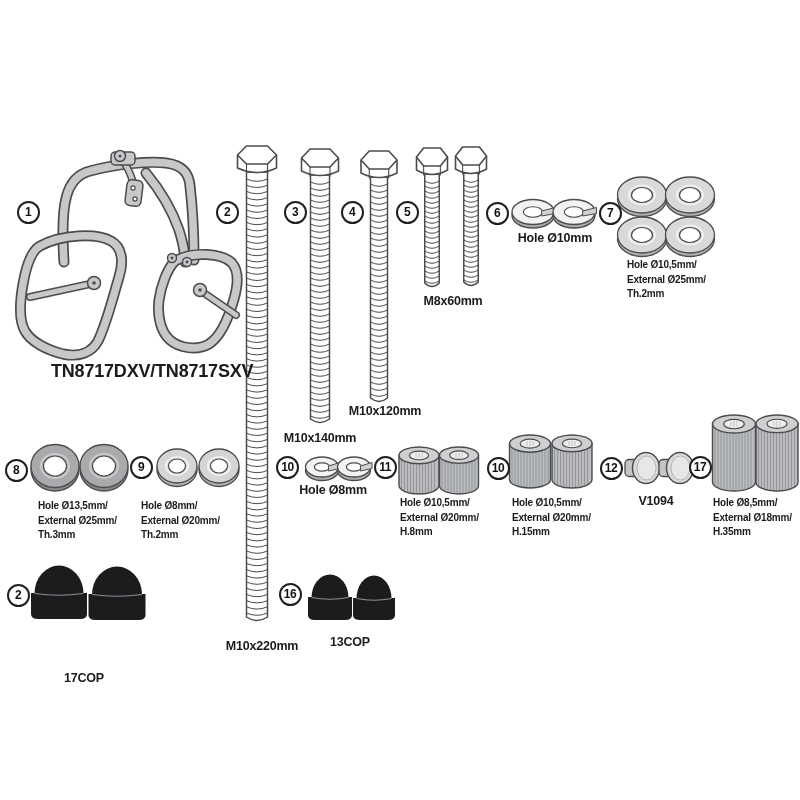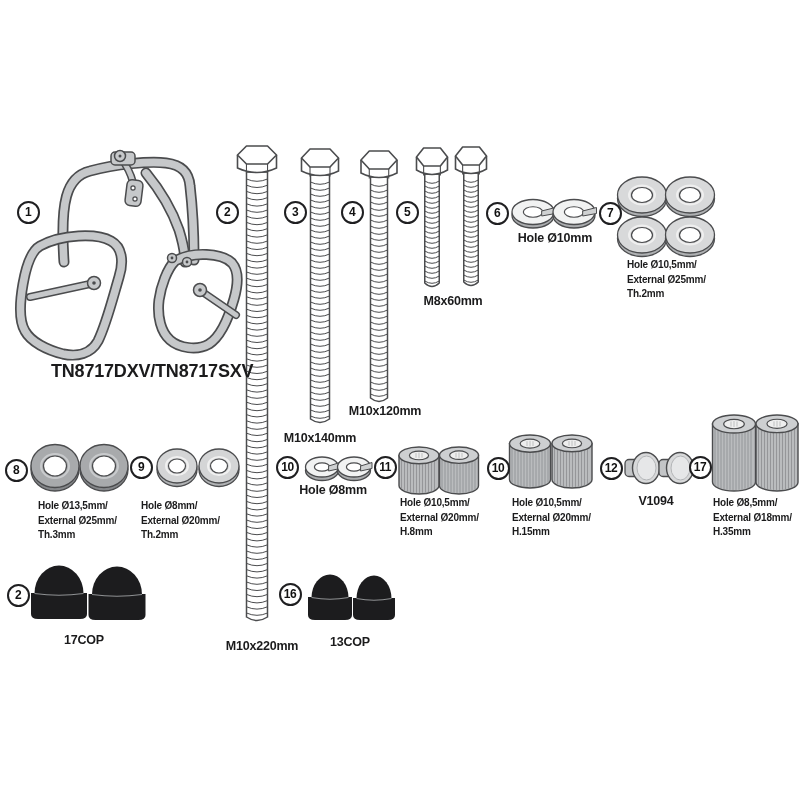--- a/index.html
+++ b/index.html
@@ -216,21 +216,21 @@
   <div class="badge" style="left:278.5px;top:582.5px">16</div>
 
   <div class="lbl c" style="left:51px;top:361px;width:160px;font-size:18px">TN8717DXV/TN8717SXV</div>
   <div class="lbl c" style="left:212px;top:639px;width:100px">M10x220mm</div>
   <div class="lbl c" style="left:270px;top:431px;width:100px">M10x140mm</div>
   <div class="lbl c" style="left:335px;top:404px;width:100px">M10x120mm</div>
   <div class="lbl c" style="left:403px;top:294px;width:100px">M8x60mm</div>
   <div class="lbl c" style="left:505px;top:231px;width:100px">Hole Ø10mm</div>
   <div class="lbl c" style="left:283px;top:483px;width:100px">Hole Ø8mm</div>
   <div class="lbl c" style="left:606px;top:494px;width:100px">V1094</div>
-  <div class="lbl c" style="left:34px;top:633px;width:100px">17COP</div>
+  <div class="lbl c" style="left:34px;top:671px;width:100px">17COP</div>
   <div class="lbl c" style="left:300px;top:635px;width:100px">13COP</div>
 
   <div class="lbl ml" style="left:627px;top:258px">
     <div>Hole Ø10,5mm/</div>
     <div>External Ø25mm/</div>
     <div>Th.2mm</div>
   </div>
   <div class="lbl ml" style="left:38px;top:499px">
     <div>Hole Ø13,5mm/</div>
     <div>External Ø25mm/</div>

